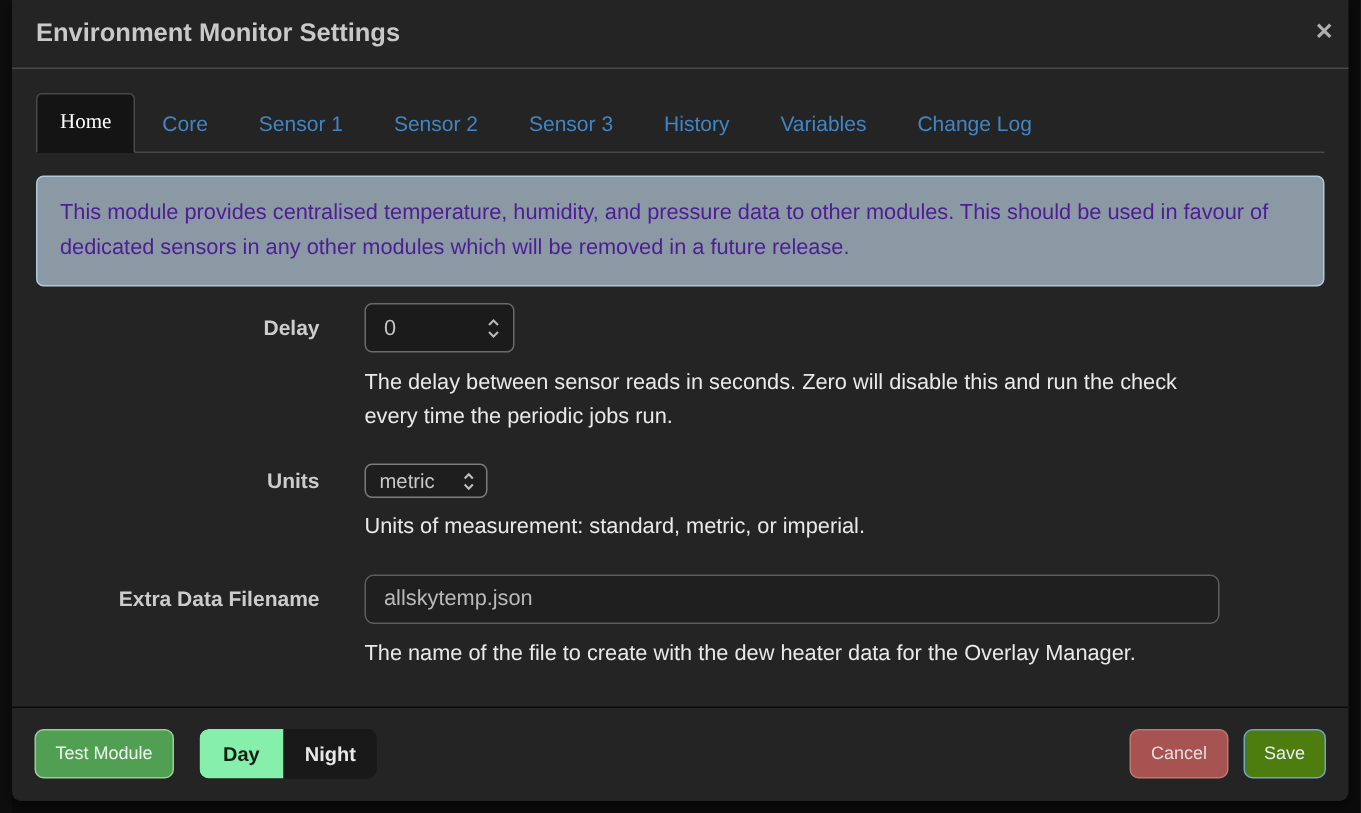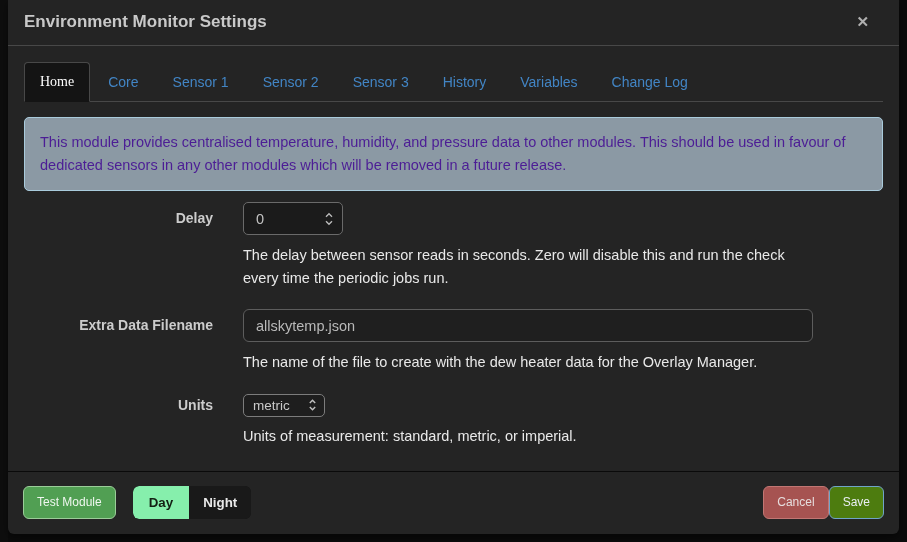--- a/index.html
+++ b/index.html
@@ -13,21 +13,21 @@
   .modal {
     position: absolute; left: 8px; top: 0;
     width: 891px; height: 534px;
     background: #242424;
     border-radius: 0 0 6px 6px;
     display: flex; flex-direction: column;
     box-shadow: 0 3px 9px rgba(0,0,0,.5);
   }
   
   .modal-header {
-    padding: 12px 24px 13px 16px;
+    padding: 12px 4px 13px 16px;
     border-bottom: 1px solid #484848;
     display: flex; align-items: flex-start; justify-content: space-between;
   }
   .modal-title { font-size: 17px; font-weight: bold; color: #c9c9c9; }
   .close-btn {
     color: #b0b0b0; font-size: 15px; font-weight: bold;
     line-height: 1; cursor: pointer; padding: 2px 6px;
   }
   
   .modal-body { padding: 16px; flex: 1; overflow: hidden; }
@@ -132,21 +132,21 @@
   .btn-day {
     background: #86efac; color: #131f13;
     font-weight: bold; border: none;
     padding: 9px 16px; border-radius: 6px 0 0 6px;
   }
   .btn-night {
     background: #191919; color: #e9e9e9;
     font-weight: bold; border: none;
     padding: 9px 14px; border-radius: 0 6px 6px 0;
   }
-  .footer-right { margin-left: auto; display: flex; }
+  .footer-right { margin-left: auto; display: flex; gap: 10px; }
   .btn-cancel {
     background: #a65351;
     border: 1px solid #c17673;
     color: #e6dddd;
   }
   .btn-save {
     background: #4d7c0f;
     border: 1px solid #70a4c8;
     color: #e9eff4;
   }
@@ -188,43 +188,43 @@
               <path d="M2 5.2 L5 2.2 L8 5.2" stroke="#b9b9b9" stroke-width="1.4" fill="none"></path>
               <path d="M2 9.8 L5 12.8 L8 9.8" stroke="#b9b9b9" stroke-width="1.4" fill="none"></path>
             </svg>
           </span>
         </div>
         <div class="help-text">The delay between sensor reads in seconds. Zero will disable this and run the check every time the periodic jobs run.</div>
       </div>
     </div>
 
     <div class="form-group">
-      <label class="control-label">Extra Data Filename</label>
-      <div class="controls">
-        <input class="text-input" type="text" value="allskytemp.json" style="">
-        <div class="help-text">The name of the file to create with the dew heater data for the Overlay Manager.</div>
-      </div>
-    </div>
-
-    <div class="form-group">
       <label class="control-label units-label">Units</label>
       <div class="controls">
         <div class="select-box">
           <span class="sel-value">metric</span>
           <span style="line-height:0;">
             <svg width="9" height="14" viewBox="0 0 9 14">
               <path d="M1.8 5 L4.5 2.2 L7.2 5" stroke="#c0c0c0" stroke-width="1.4" fill="none"></path>
               <path d="M1.8 9 L4.5 11.8 L7.2 9" stroke="#c0c0c0" stroke-width="1.4" fill="none"></path>
             </svg>
           </span>
         </div>
         <div class="help-text units-help">Units of measurement: standard, metric, or imperial.</div>
       </div>
     </div>
 
+    <div class="form-group">
+      <label class="control-label">Extra Data Filename</label>
+      <div class="controls">
+        <input class="text-input" type="text" value="allskytemp.json" style="">
+        <div class="help-text">The name of the file to create with the dew heater data for the Overlay Manager.</div>
+      </div>
+    </div>
+
   </div>
 
   <div class="modal-footer">
     <button class="btn btn-test">Test Module</button>
     <div class="daynight-group">
       <button class="btn-day">Day</button>
       <button class="btn-night">Night</button>
     </div>
     <div class="footer-right">
       <button class="btn btn-cancel">Cancel</button>

